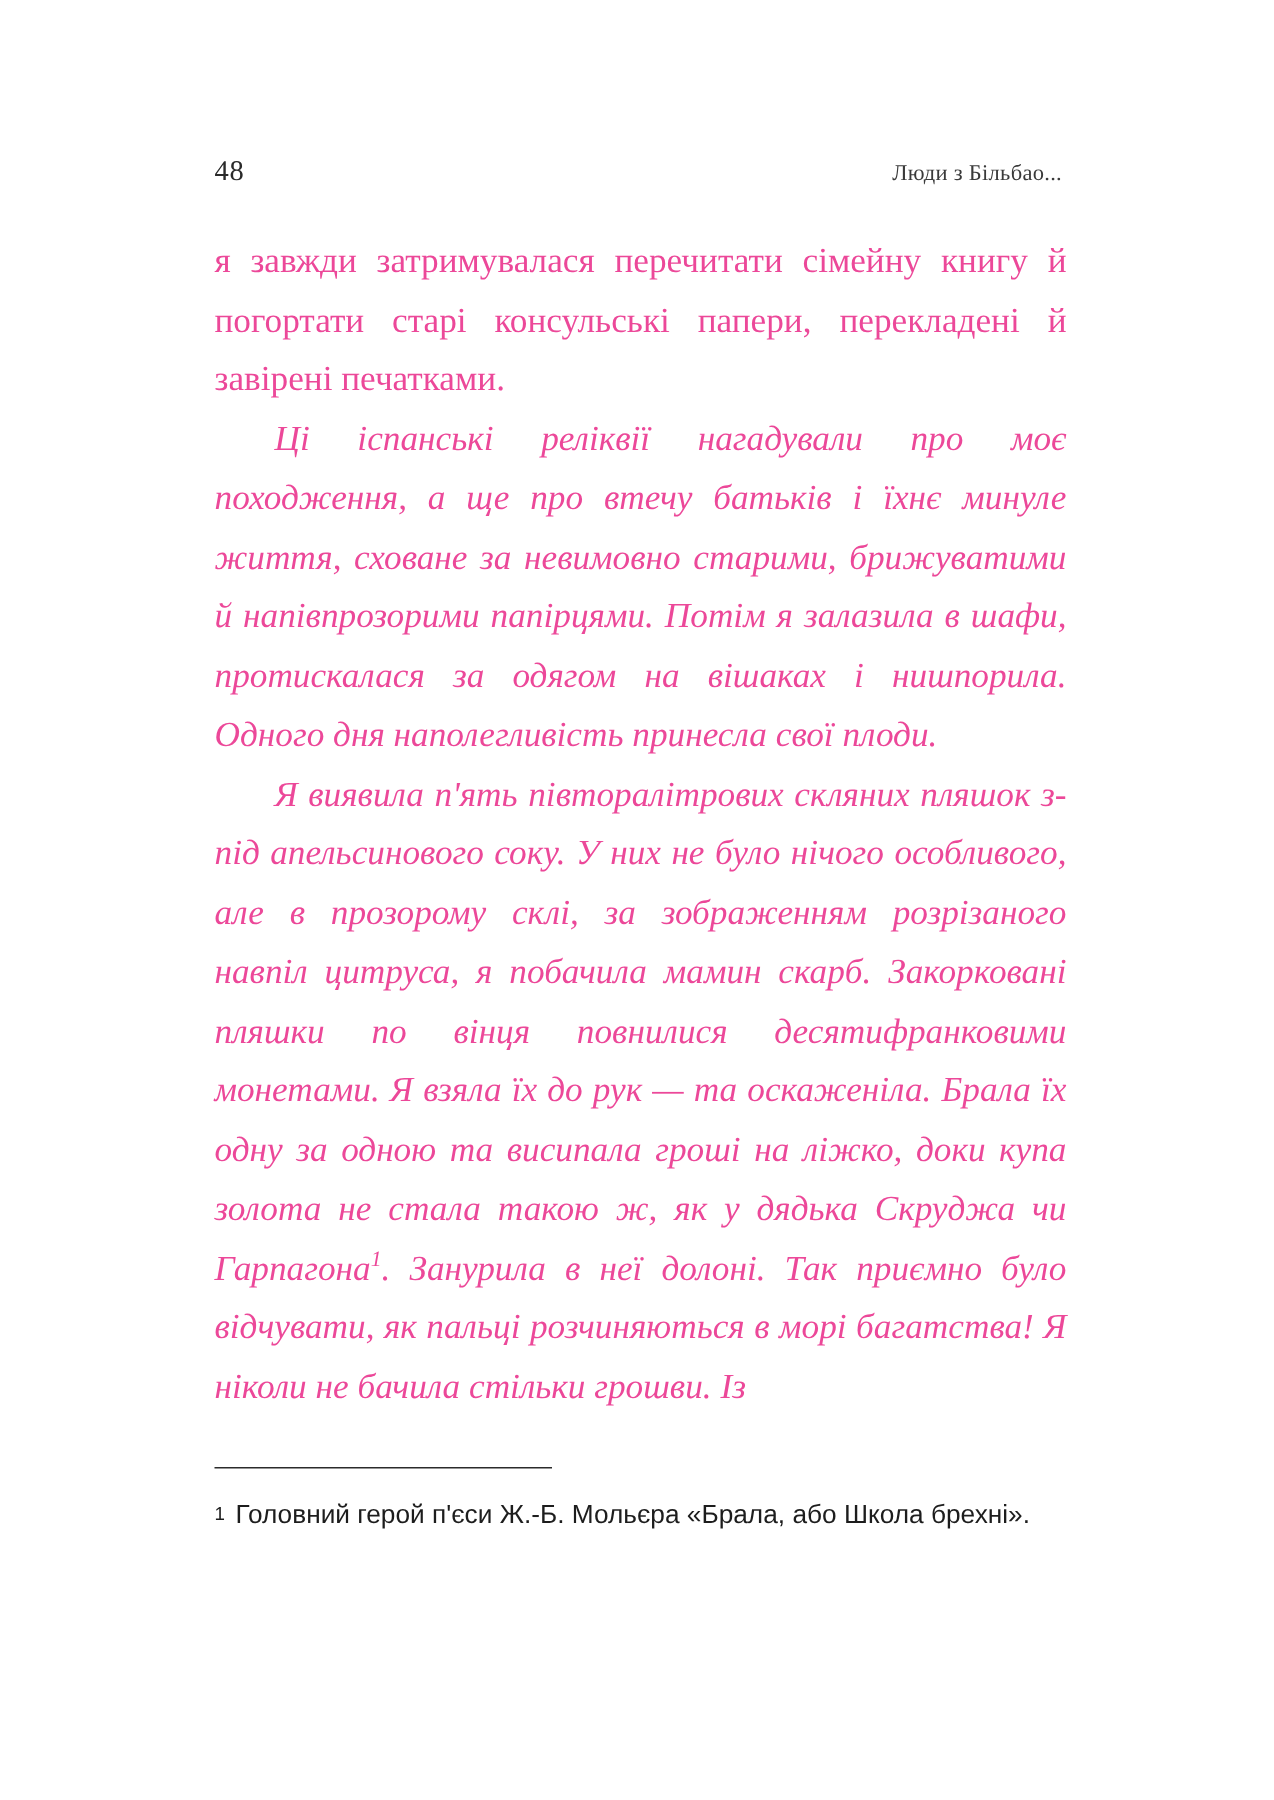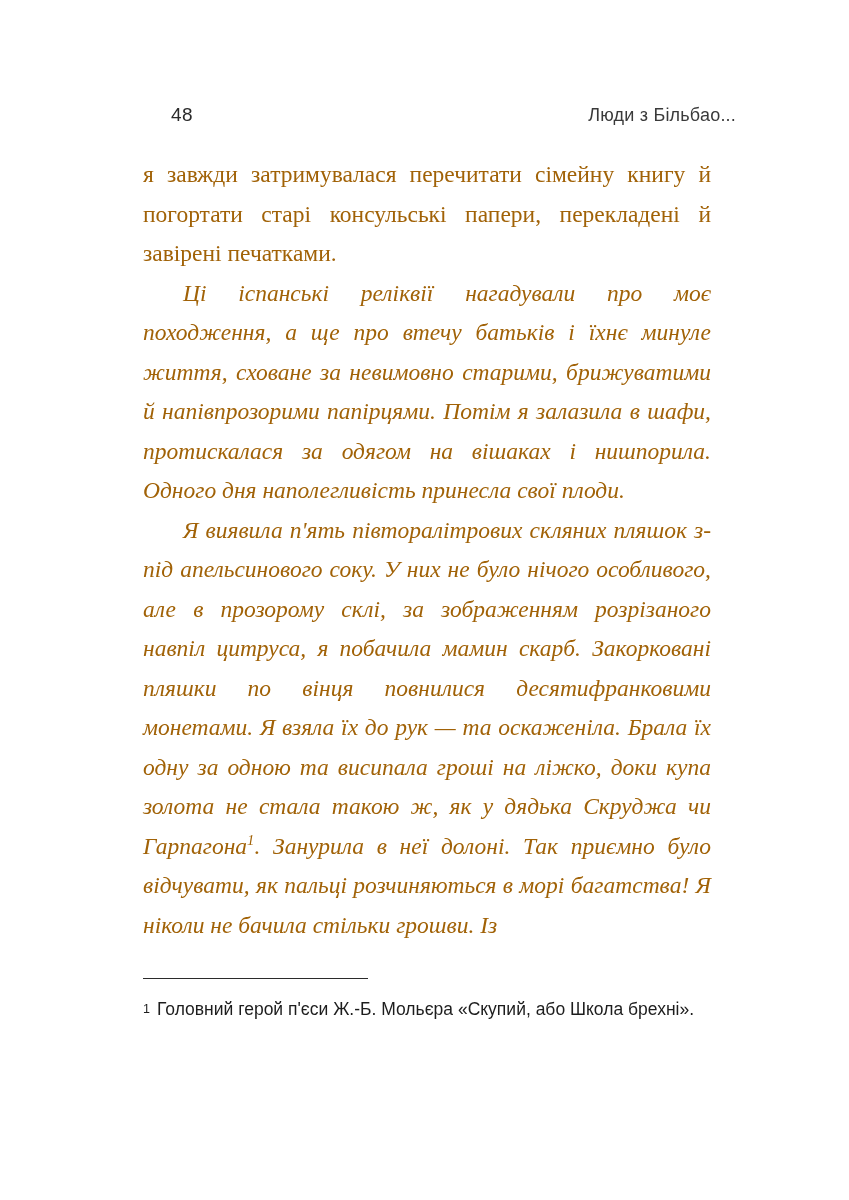--- a/index.html
+++ b/index.html
@@ -21,47 +21,46 @@
     box-sizing: border-box;
   }
   .page-header {
     position: absolute;
     top: 104px;
     left: 143px;
     width: 565px;
     display: flex;
     align-items: baseline;
     justify-content: space-between;
-    font-family: Liberation Sans, sans-serif;
-    margin-left: 28px;
+    font-family: Liberation Serif, serif;
   }
   .folio {
     font-size: 19px;
     letter-spacing: 0.5px;
     color: #2a2a2a;
   }
   .running-title {
-    font-size: 18px;
+    font-size: 15px;
     color: #3a3a3a;
     letter-spacing: 0.2px;
   }
   .body-text {
     position: absolute;
     top: 155px;
     left: 143px;
     width: 568px;
   }
   .body-text p {
     margin: 0;
     font-size: 23.5px;
     line-height: 39.5px;
     text-align: justify;
     text-justify: inter-word;
     hyphens: manual;
-    color: #a16207;
+    color: #ec4899;
   }
   .body-text p.indent {
     text-indent: 40px;
     font-style: italic;
   }
   sup {
     font-size: 0.62em;
     vertical-align: super;
     line-height: 0;
   }
@@ -108,17 +107,17 @@
   <div class="body-text">
     <p>я завжди затримувалася перечитати сімейну книгу й погортати старі консульські папери, перекладені й завірені печатками.</p>
     <p class="indent">Ці іспанські реліквії нагадували про моє походження, а ще про втечу батьків і їхнє минуле життя, сховане за невимовно старими, брижуватими й напівпрозорими папірцями. Потім я залазила в шафи, протискалася за одягом на вішаках і нишпорила. Одного дня наполегливість принесла свої плоди.</p>
     <p class="indent"><span>Я виявила п'ять півторалітрових скляних пляшок з-під апельсинового соку. У них не було нічого особливого, але в прозорому склі, за зображенням розрізаного навпіл цитруса, я побачила мамин скарб. Закорковані пляшки по вінця повнилися десятифранковими монетами. Я взяла їх до рук — та оскаженіла. Брала їх одну за одною та висипала гроші на ліжко, доки купа золота не стала такою ж, як у дядька Скруджа чи Гарпагона</span><sup>1</sup><span>. Занурила в неї долоні. Так приємно було відчувати, як пальці розчиняються в морі багатства! Я ніколи не бачила стільки грошви. Із</span></p>
   </div>
 
   <div class="footnote-zone">
     <div class="footnote-rule"></div>
     <div class="footnote">
       <span class="footnote-marker">1</span>
-      <span class="footnote-text">Головний герой п'єси Ж.-Б. Мольєра «Скупий, або Школа брехні».</span>
+      <span class="footnote-text">Головний герой п'єси Ж.-Б. Мольєра «Брала, або Школа брехні».</span>
     </div>
   </div>
 
 </div>
 
 </body></html>

